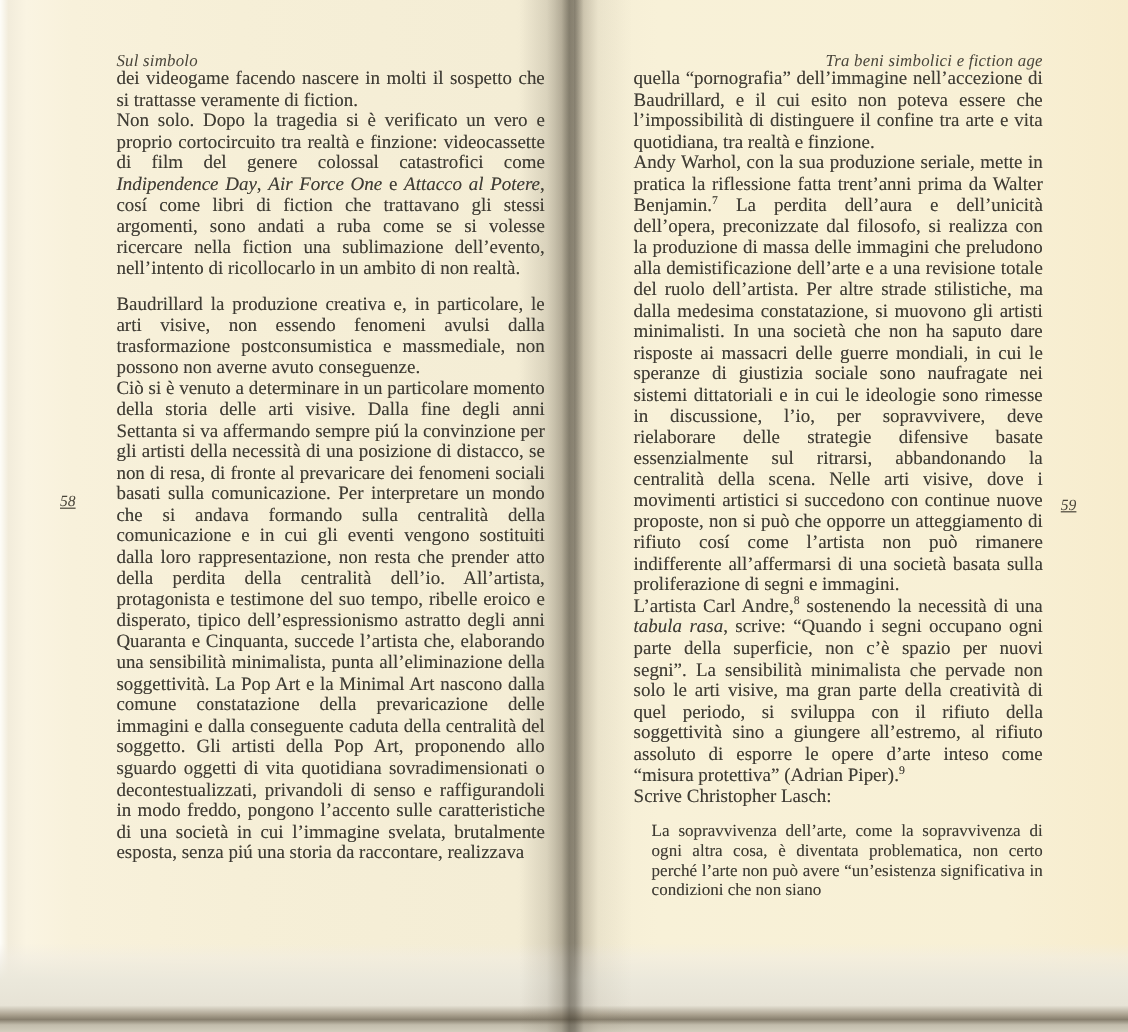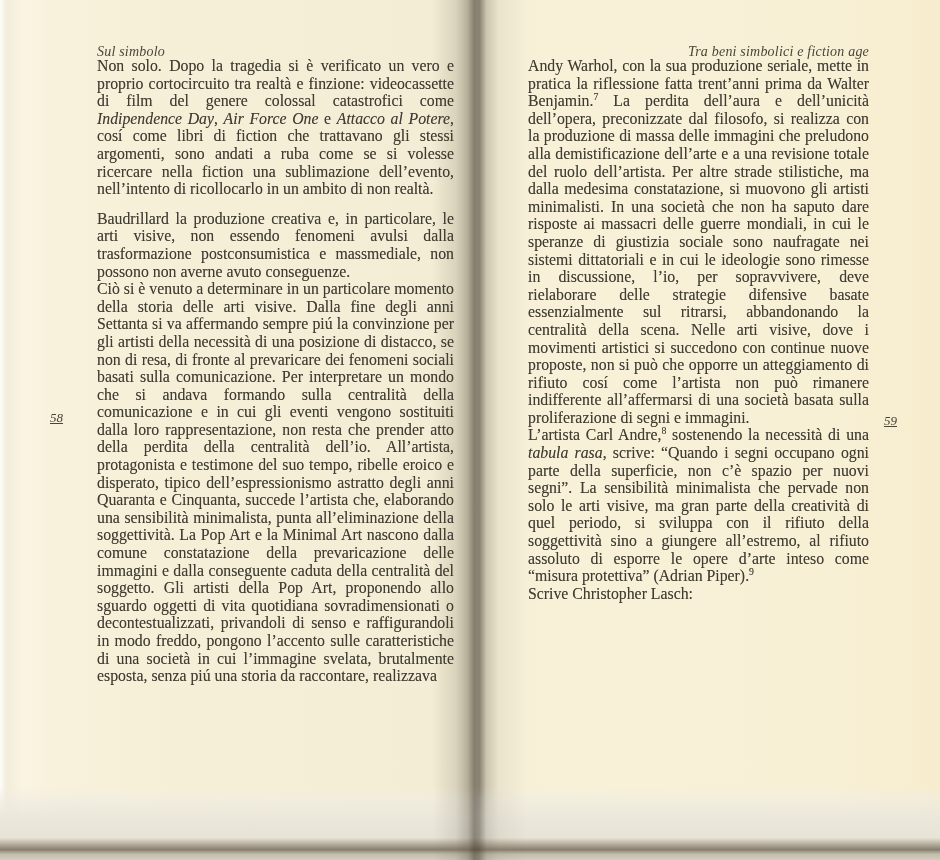--- a/index.html
+++ b/index.html
@@ -93,24 +93,27 @@
   <div class="bottom-edge"></div>
   <div class="gutter"></div>
 
   <div class="running-head left">Sul simbolo</div>
   <div class="running-head right">Tra beni simbolici e fiction age</div>
 
   <div class="pagenum left">58</div>
   <div class="pagenum right">59</div>
 
   <div class="textcol left" id="left-text" lang="it">
+      <p class="para"><span>dei videogame facendo nascere in molti il sospetto che si trattasse veramente di fiction.</span></p>
       <p class="para"><span>Non solo. Dopo la tragedia si è verificato un vero e proprio cortocircuito tra realtà e finzione: videocassette di film del genere colossal catastrofici come </span><em>Indipendence Day</em><span>, </span><em>Air Force One</em><span> e </span><em>Attacco al Potere</em><span>, cosí come libri di fiction che trattavano gli stessi argomenti, sono andati a ruba come se si volesse ricercare nella fiction una sublimazione dell’evento, nell’intento di ricollocarlo in un ambito di non realtà.</span></p>
       <div class="para-spacer"></div>
       <p class="para"><span>Baudrillard la produzione creativa e, in particolare, le arti visive, non essendo fenomeni avulsi dalla trasformazione postconsumistica e massmediale, non possono non averne avuto conseguenze.</span></p>
       <p class="para"><span>Ciò si è venuto a determinare in un particolare momento della storia delle arti visive. Dalla fine degli anni Settanta si va affermando sempre piú la convinzione per gli artisti della necessità di una posizione di distacco, se non di resa, di fronte al prevaricare dei fenomeni sociali basati sulla comunicazione. Per interpretare un mondo che si andava formando sulla centralità della comunicazione e in cui gli eventi vengono sostituiti dalla loro rappresentazione, non resta che prender atto della perdita della centralità dell’io. All’artista, protagonista e testimone del suo tempo, ribelle eroico e disperato, tipico dell’espressionismo astratto degli anni Quaranta e Cinquanta, succede l’artista che, elaborando una sensibilità minimalista, punta all’eliminazione della soggettività. La Pop Art e la Minimal Art nascono dalla comune constatazione della prevaricazione delle immagini e dalla conseguente caduta della centralità del soggetto. Gli artisti della Pop Art, proponendo allo sguardo oggetti di vita quotidiana sovradimensionati o decontestualizzati, privandoli di senso e raffigurandoli in modo freddo, pongono l’accento sulle caratteristiche di una società in cui l’immagine svelata, brutalmente esposta, senza piú una storia da raccontare, realizzava</span></p>
     </div>
   <div class="textcol right" id="right-text" lang="it">
+      <p class="para"><span>quella “pornografia” dell’immagine nell’accezione di Baudrillard, e il cui esito non poteva essere che l’impossibilità di distinguere il confine tra arte e vita quotidiana, tra realtà e finzione.</span></p>
       <p class="para"><span>Andy Warhol, con la sua produzione seriale, mette in pratica la riflessione fatta trent’anni prima da Walter Benjamin.</span><sup>7</sup><span> La perdita dell’aura e dell’unicità dell’opera, preconizzate dal filosofo, si realizza con la produzione di massa delle immagini che preludono alla demistificazione dell’arte e a una revisione totale del ruolo dell’artista. Per altre strade stilistiche, ma dalla medesima constatazione, si muovono gli artisti minimalisti. In una società che non ha saputo dare risposte ai massacri delle guerre mondiali, in cui le speranze di giustizia sociale sono naufragate nei sistemi dittatoriali e in cui le ideologie sono rimesse in discussione, l’io, per sopravvivere, deve rielaborare delle strategie difensive basate essenzialmente sul ritrarsi, abbandonando la centralità della scena. Nelle arti visive, dove i movimenti artistici si succedono con continue nuove proposte, non si può che opporre un atteggiamento di rifiuto cosí come l’artista non può rimanere indifferente all’affermarsi di una società basata sulla proliferazione di segni e immagini.</span></p>
       <p class="para"><span>L’artista Carl Andre,</span><sup>8</sup><span> sostenendo la necessità di una </span><em>tabula rasa</em><span>, scrive: “Quando i segni occupano ogni parte della superficie, non c’è spazio per nuovi segni”. La sensibilità minimalista che pervade non solo le arti visive, ma gran parte della creatività di quel periodo, si sviluppa con il rifiuto della soggettività sino a giungere all’estremo, al rifiuto assoluto di esporre le opere d’arte inteso come “misura protettiva” (Adrian Piper).</span><sup>9</sup></p>
       <p class="para"><span>Scrive Christopher Lasch:</span></p>
       <div class="para-spacer"></div>
+      <p class="quote"><span>La sopravvivenza dell’arte, come la sopravvivenza di ogni altra cosa, è diventata problematica, non certo perché l’arte non può avere “un’esistenza significativa in condizioni che non siano</span></p>
     </div>
 </div>
 
 </body></html>

